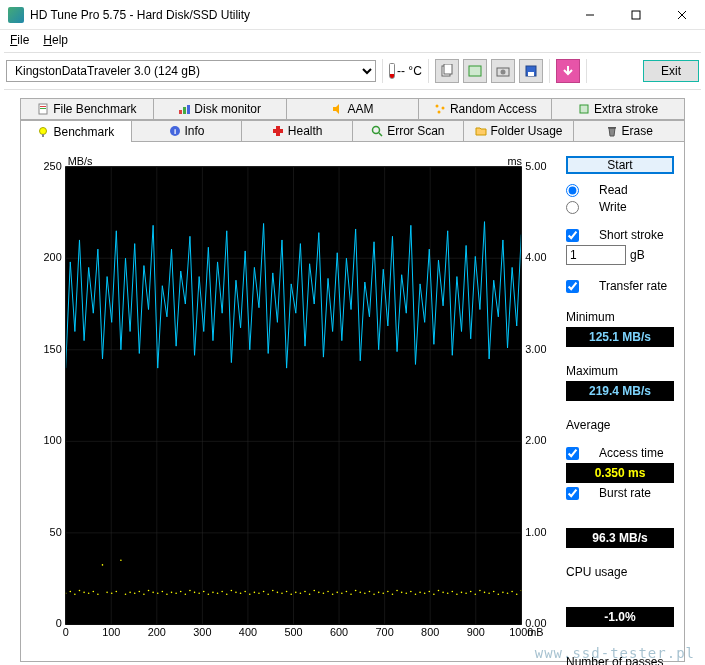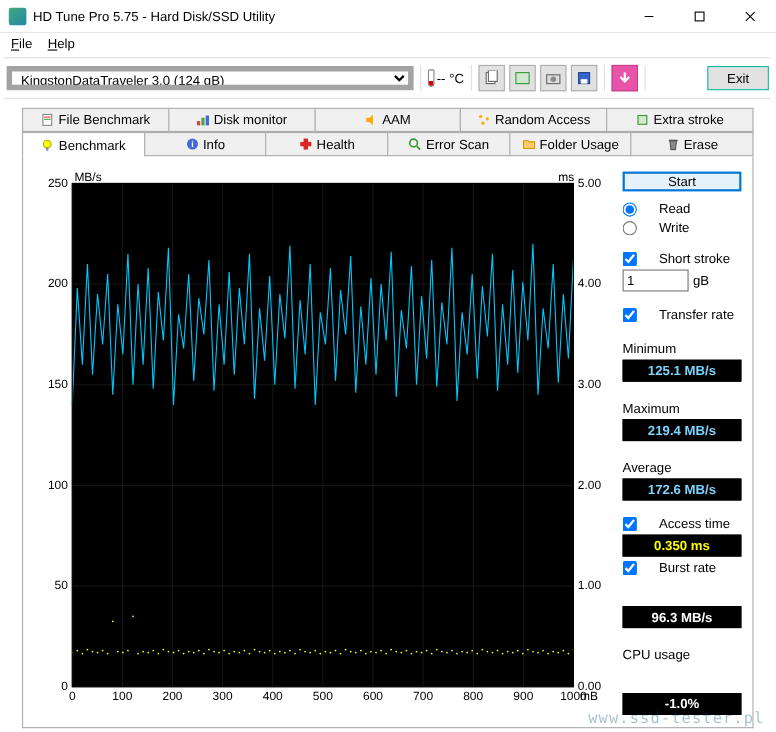--- a/index.html
+++ b/index.html
@@ -11,21 +11,21 @@
 .titlebar-btns { display: flex; height: 100%; }
 .titlebar-btn { width: 46px; height: 30px; display: flex; align-items: center; justify-content: center; font-size: 10px; }
 
 .menubar { height: 20px; display: flex; align-items: center; padding-left: 4px; gap: 2px; }
 .menu-item { padding: 2px 6px; font-size: 12px; }
 .menu-item u { text-decoration: underline; }
 
 .divider { height: 1px; background: #e0e0e0; margin: 2px 4px; }
 
 .toolbar { height: 32px; display: flex; align-items: center; padding: 0 6px; gap: 4px; }
-.device-select { height: 22px; width: 370px; border: 5px solid #a3a3a3; font-size: 12px; padding: 0 4px; background: #fff; color: #000; }
+.device-select { height: 22px; width: 370px; border: 1px solid #a3a3a3; font-size: 12px; padding: 0 4px; background: #fff; color: #000; }
 .tb-sep { width: 1px; height: 24px; background: #e0e0e0; margin: 0 2px; }
 .tb-btn { width: 24px; height: 24px; border: 1px solid #adadad; background: #e1e1e1; display: flex; align-items: center; justify-content: center; font-size: 11px; }
 .tb-btn.pink { background: #e754a8; border-color: #c04088; }
 .temp-icon { display: flex; align-items: center; gap: 2px; font-size: 12px; }
 .thermo { width: 6px; height: 16px; background: linear-gradient(to top,#d00 30%,#fff 30%); border: 1px solid #888; border-radius: 3px 3px 6px 6px; position: relative; }
 .exit-btn { height: 22px; width: 56px; border: 1px solid #14b8a6; background: #e1e1e1; font-size: 12px; margin-left: auto; }
 
 .tabrow { display: flex; padding: 0 20px; height: 22px; margin-top: 8px; }
 .tabrow2 { display: flex; padding: 0 20px; height: 22px; }
 .tab { flex: 1; border: 1px solid #acacac; background: #fff; display: flex; align-items: center; justify-content: center; gap: 4px; font-size: 12px; border-bottom: none; margin-left: -1px; }
@@ -390,21 +390,20 @@
     <div class="hr-thin"></div>
     <label class="check-row">
         <input type="checkbox" checked="" style="">
         <span>Transfer rate</span>
       </label>
     <div class="label-row">Minimum</div>
     <div class="stat-box">125.1 MB/s</div>
     <div class="label-row">Maximum</div>
     <div class="stat-box">219.4 MB/s</div>
     <div class="label-row">Average</div>
-    <div class="stat-box">172.6 MB/s</div>
     <div class="hr-thin"></div>
     <label class="check-row">
         <input type="checkbox" checked="" style="">
         <span>Access time</span>
       </label>
     <div class="stat-box yellow">0.350 ms</div>
     <label class="check-row">
         <input type="checkbox" checked="" style="">
         <span>Burst rate</span>
       </label>

